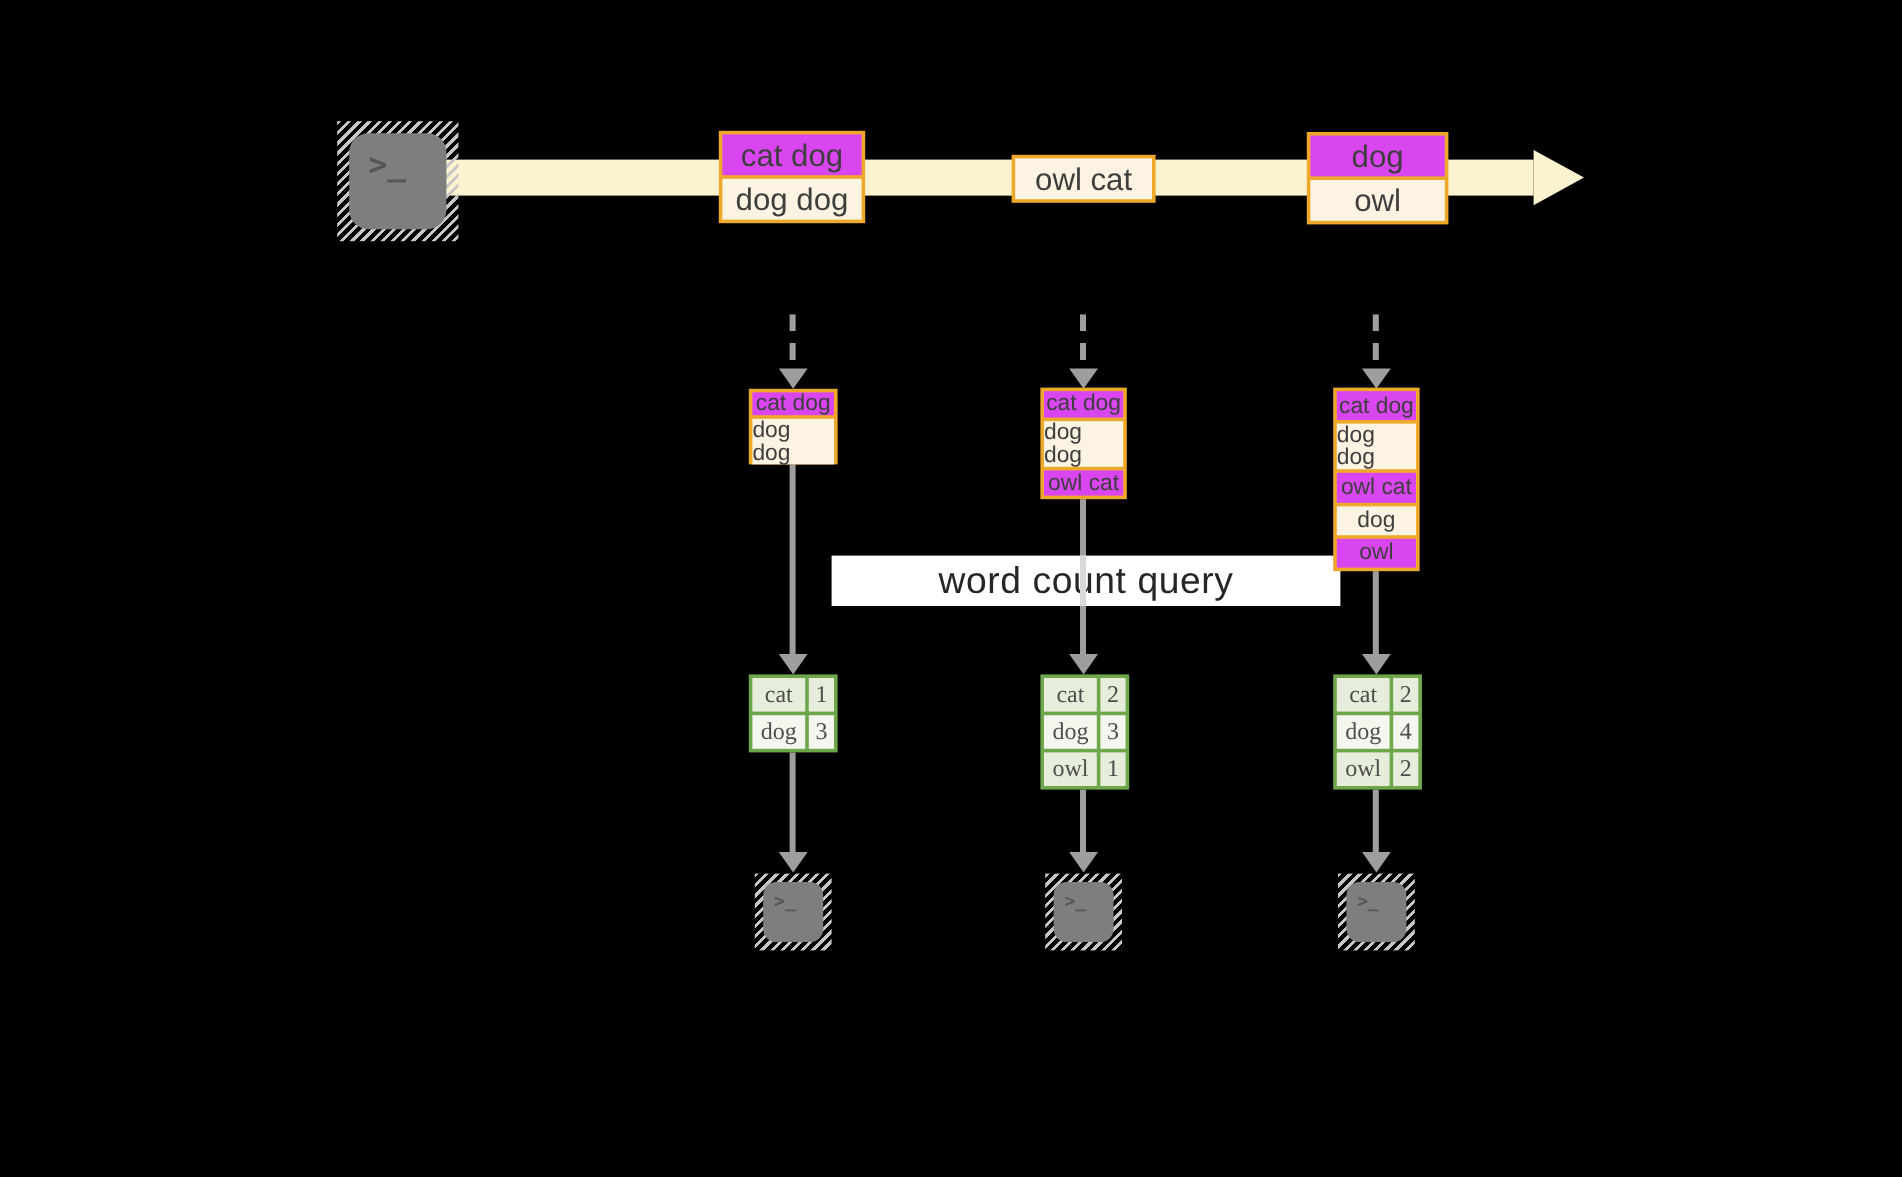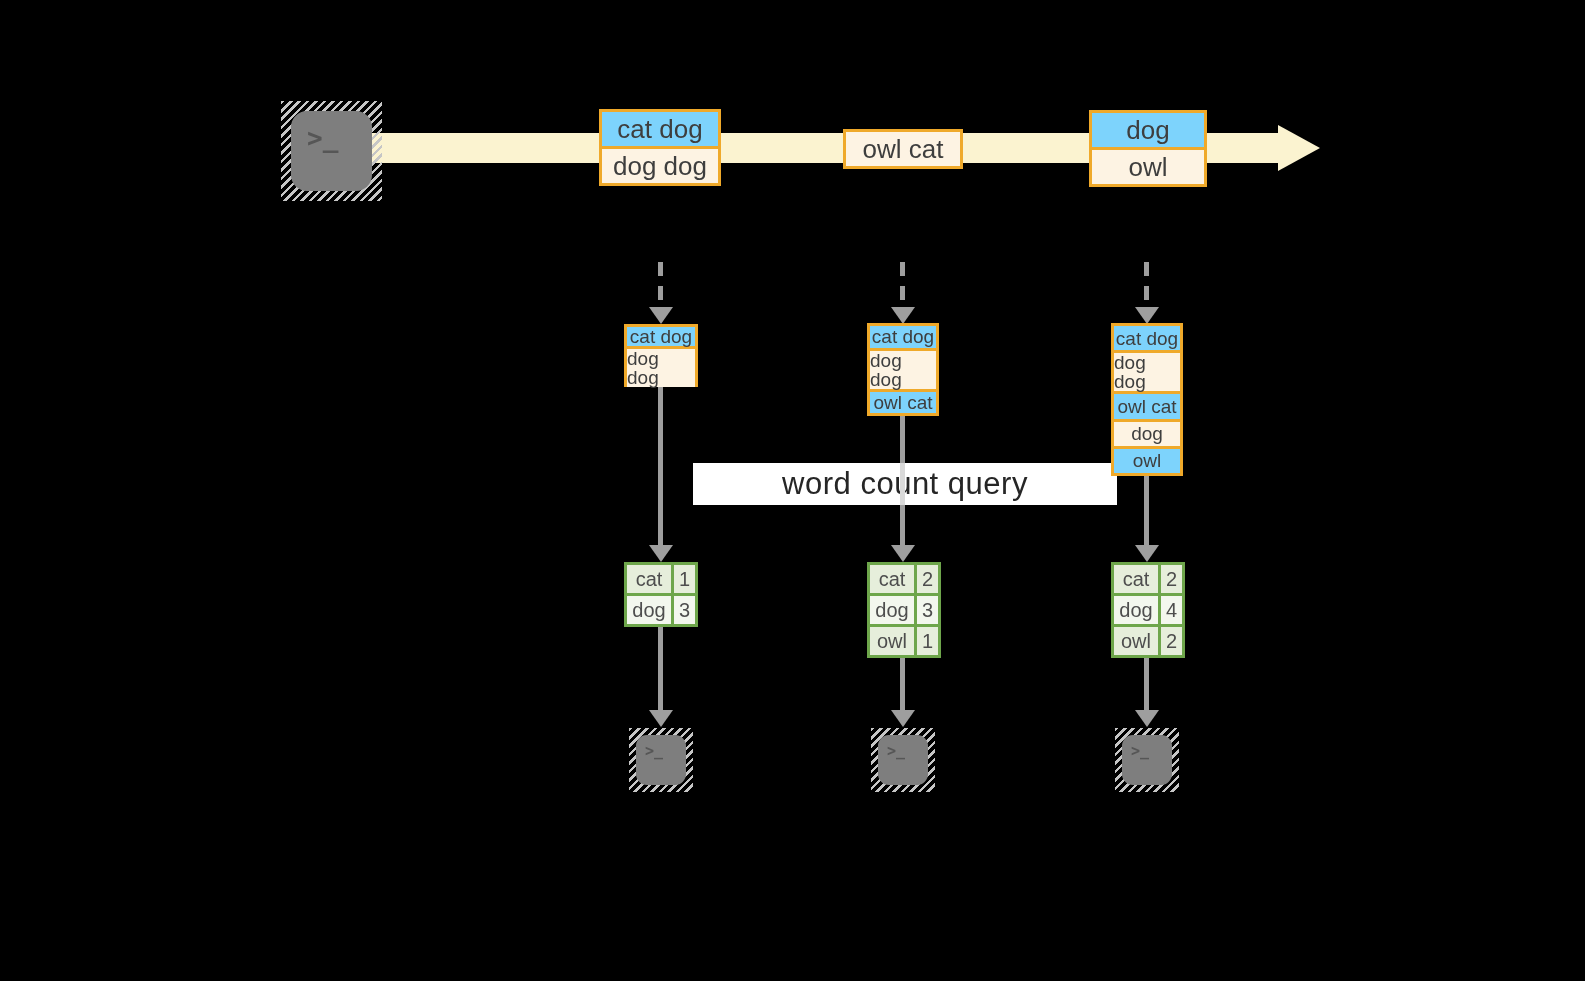--- a/index.html
+++ b/index.html
@@ -19,29 +19,29 @@
 
   
   .obox {
     background:#efa92a; display:flex; flex-direction:column;
     gap:3px; padding:3px; z-index:6;
   }
   .obox .cell {
     flex:1; display:flex; align-items:center; justify-content:center;
     color:#3e3e3e; line-height:1;
   }
-  .cell.dark  { background:#7dd3fc; }
+  .cell.dark  { background:#d946ef; }
   .cell.light { background:#fdf3e3; }
   .stream-box .cell { font-size:26px; }
   .buffer-box .cell { font-size:19px; }
 
   
   .gtable {
     background:#6ea64b; display:grid; grid-template-columns:44px 21px;
-    gap:3px; padding:3px; z-index:6;
+    gap:3px; padding:3px; z-index:6;font-family:Liberation Serif, serif;
   }
   .gtable .gcell {
     display:flex; align-items:center; justify-content:center;
     font-size:20px; color:#4e4e4e; line-height:1;
   }
   .gtable .gcell:nth-child(4n+1), .gtable .gcell:nth-child(4n+2) { background:#e6eedb; }
   .gtable .gcell:nth-child(4n+3), .gtable .gcell:nth-child(4n)   { background:#f3f7ee; }
 
   
   .vline { width:5px; background:#9e9e9e; z-index:2; }

